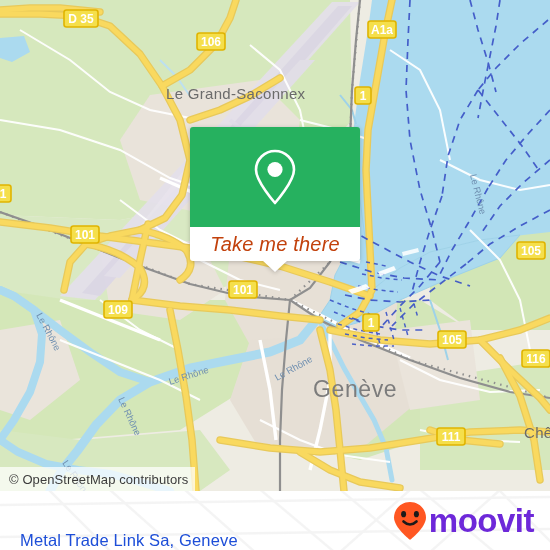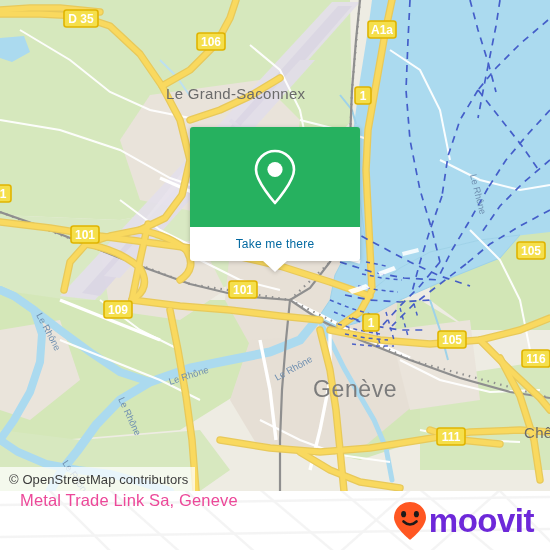--- a/index.html
+++ b/index.html
@@ -65,23 +65,24 @@
   }
   .popup-foot {
     height: 34px;
     background: #ffffff;
     border-radius: 0 0 3px 3px;
     display: flex;
     align-items: center;
     justify-content: center;
   }
   .popup-foot span {
-    font-size: 12px;
-    color: #0369a1;
+    font-size: 20px;
+    color: #c2410c;
     letter-spacing: 0.2px;
+    font-style: italic;
   }
   .popup-tail {
     position: absolute;
     left: 50%;
     transform: translateX(-50%);
     top: 133px;
     width: 0; height: 0;
     border-left: 13px solid transparent;
     border-right: 13px solid transparent;
     border-top: 12px solid #ffffff;
@@ -103,23 +104,23 @@
     width: 550px; height: 59px;
     opacity: 0.10;
     pointer-events: none;
   }
   .footer-title {
     position: absolute;
     left: 20px;
     top: 0;
     height: 59px;
     display: flex;
-    align-items: flex-start;
+    align-items: flex-end;
     font-size: 16.5px;
-    color: #ec4899;
+    color: #1d4ed8;
     letter-spacing: 0.15px;
   }
   .footer-logo {
     position: absolute;
     right: 16px;
     top: 0;
     height: 59px;
     display: flex;
     align-items: center;
     gap: 2px;

